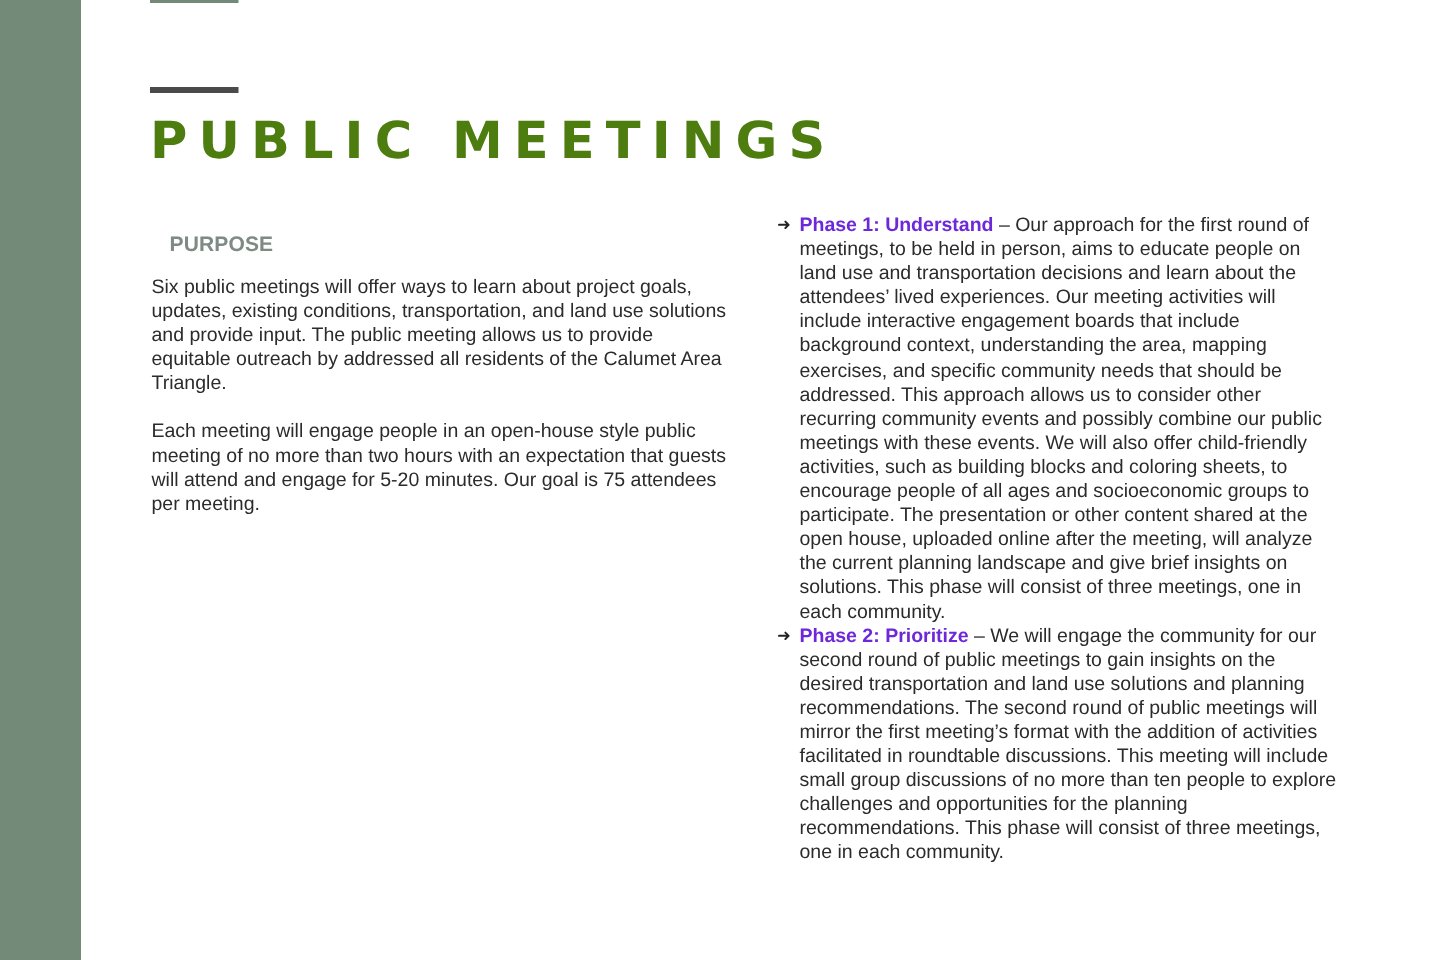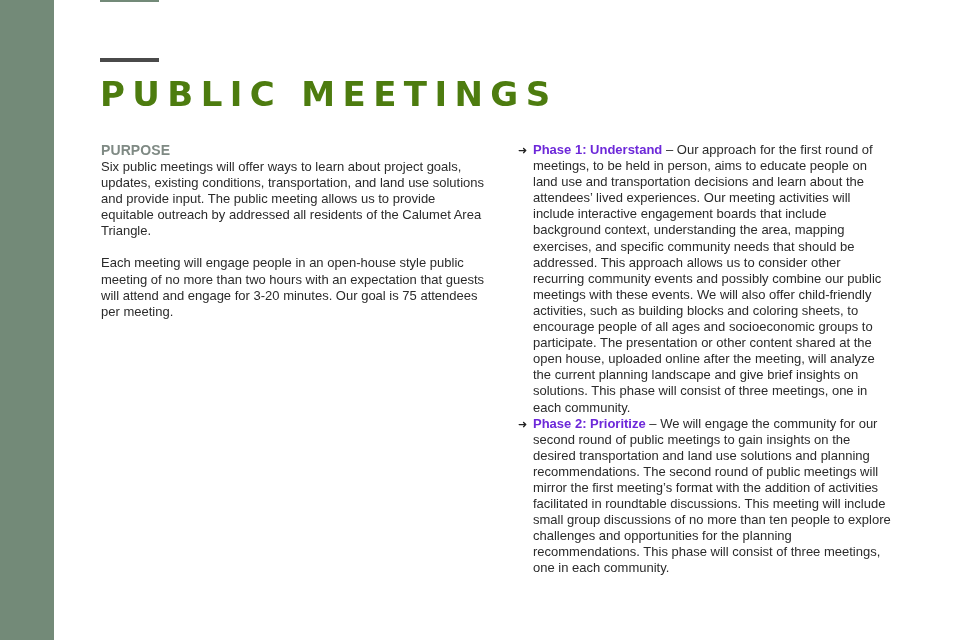--- a/index.html
+++ b/index.html
@@ -27,21 +27,21 @@
       font-weight: bold; font-size: 34px; letter-spacing: 7.4px;
       color: #4d7c0f; margin: 0; line-height: 40px; white-space: nowrap;
     }
     .col {
       position: absolute; top: 142px;
       font-size: 13px; line-height: 16.1px;
     }
     .col-left { left: 101px; width: 385px; }
     .col-right { left: 509px; width: 385px; }
     .section-heading {
-      font-size: 14px; color: #7f8a84; line-height: 17px; margin: 0;
+      font-size: 14px; color: #7f8a84; line-height: 17px; margin: 12px;
       letter-spacing: 0.1px;
     }
     .section-body { margin: 0 0 16px 0; }
     .phase-list { list-style: none; margin: 0; padding: 0; }
     .phase-item { position: relative; padding-left: 24px; margin: 0; }
     .bullet {
       position: absolute; left: 9px; top: 0; font-size: 11px; color: #222;
     }
     .phase-title { font-weight: bold; color: #6d28d9; }
   </style>
@@ -52,21 +52,21 @@
 <div class="top-rule"></div>
 <div class="title-rule"></div>
 <h1 class="page-title">PUBLIC MEETINGS</h1>
 
 <div class="col col-left">
   <section>
     <h2 class="section-heading">PURPOSE</h2>
     <p class="section-body">Six public meetings will offer ways to learn about project goals, updates, existing conditions, transportation, and land use solutions and provide input. The public meeting allows us to provide equitable outreach by addressed all residents of the Calumet Area Triangle.</p>
   </section>
   <section>
-    <p class="section-body">Each meeting will engage people in an open-house style public meeting of no more than two hours with an expectation that guests will attend and engage for 3-20 minutes. Our goal is 75 attendees per meeting.</p>
+    <p class="section-body">Each meeting will engage people in an open-house style public meeting of no more than two hours with an expectation that guests will attend and engage for 5-20 minutes. Our goal is 75 attendees per meeting.</p>
   </section>
 </div>
 
 <div class="col col-right">
   <section>
     <ul class="phase-list">
       <li class="phase-item">
         <span class="bullet">➜</span>
         <span class="phase-title">Phase 1: Understand</span><span> – </span><span>Our approach for the first round of meetings, to be held in person, aims to educate people on land use and transportation decisions and learn about the attendees’ lived experiences. Our meeting activities will include interactive engagement boards that include background context, understanding the area, mapping exercises, and specific community needs that should be addressed. This approach allows us to consider other recurring community events and possibly combine our public meetings with these events. We will also offer child-friendly activities, such as building blocks and coloring sheets, to encourage people of all ages and socioeconomic groups to participate. The presentation or other content shared at the open house, uploaded online after the meeting, will analyze the current planning landscape and give brief insights on solutions. This phase will consist of three meetings, one in each community.</span>
       </li>

